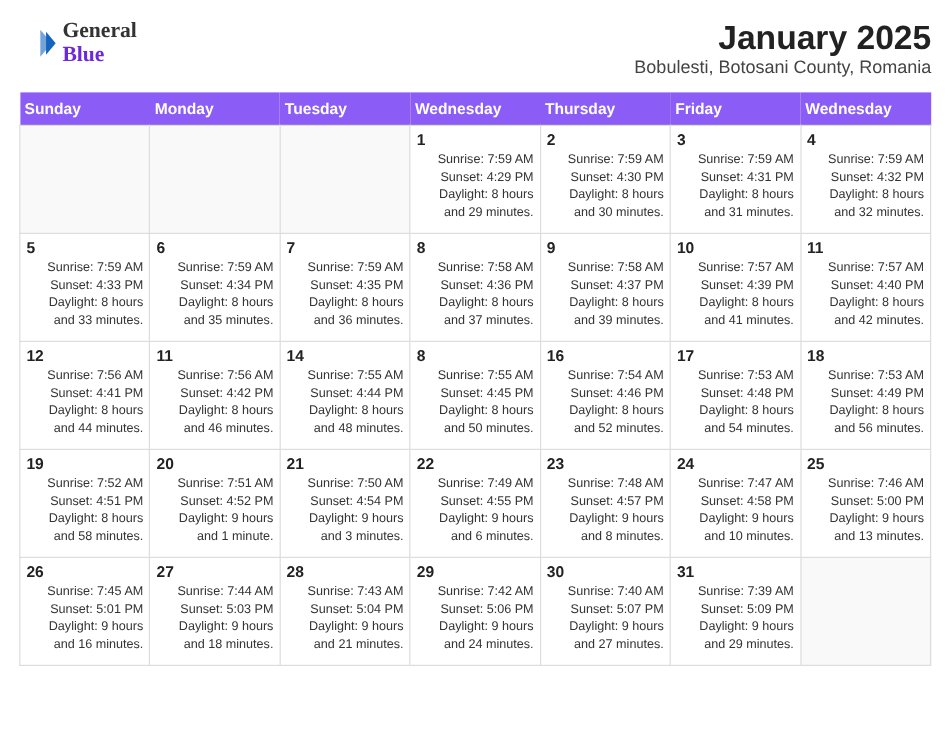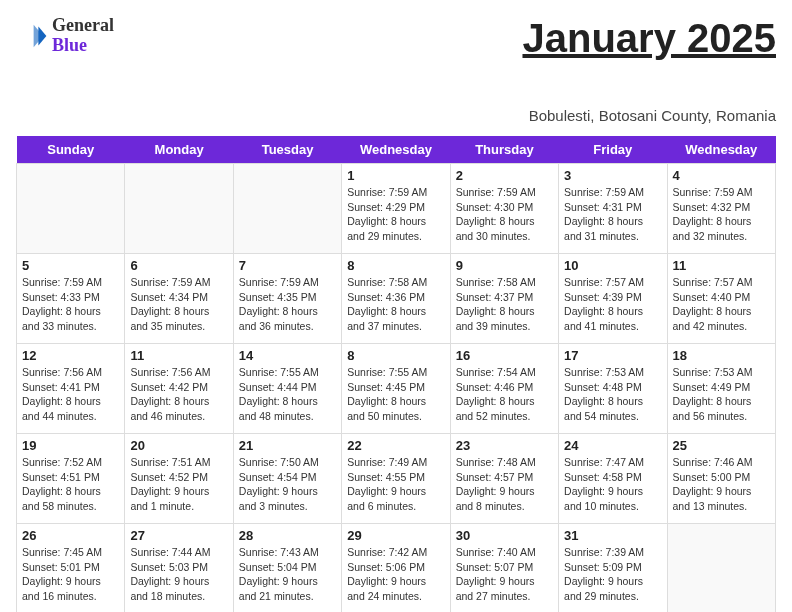--- a/index.html
+++ b/index.html
@@ -28,39 +28,37 @@
       line-height: 1.1;
     }
     .logo-general { color: #333; }
     .logo-blue { color: #6d28d9; }
     .logo-icon {
       width: 32px;
       height: 32px;
     }
     .title-block { text-align: right; }
     .main-title {
-      font-size: 40px;
+      font-size: 28px;
       font-weight: bold;
       color: #222;
-      text-decoration: underline;
     }
     .subtitle {
       font-size: 15px;
       color: #444;
-      margin-top: 46px;
     }
     table {
       width: 100%;
       border-collapse: collapse;
       font-size: 11px;
     }
     .day-header {
-      background-color: #6d28d9;
+      background-color: #8b5cf6;
       color: #fff;
-      text-align: center;
+      text-align: left;
       padding: 6px 4px;
       font-size: 13px;
       font-weight: bold;
     }
     td {
       border: 1px solid #ddd;
       vertical-align: top;
       padding: 4px 5px;
       width: calc(100% / 7);
       background: #fff;
@@ -72,20 +70,21 @@
     .day-num {
       font-size: 13px;
       font-weight: bold;
       margin-bottom: 2px;
       color: #222;
     }
     .cell-text {
       color: #333;
       font-size: 10.5px;
       line-height: 1.4;
+      text-align: right;
     }
     tr.week-row td {
       height: 90px;
     }
   </style>
 </head>
 <body>
 
 <div class="header">
   <div class="logo">

